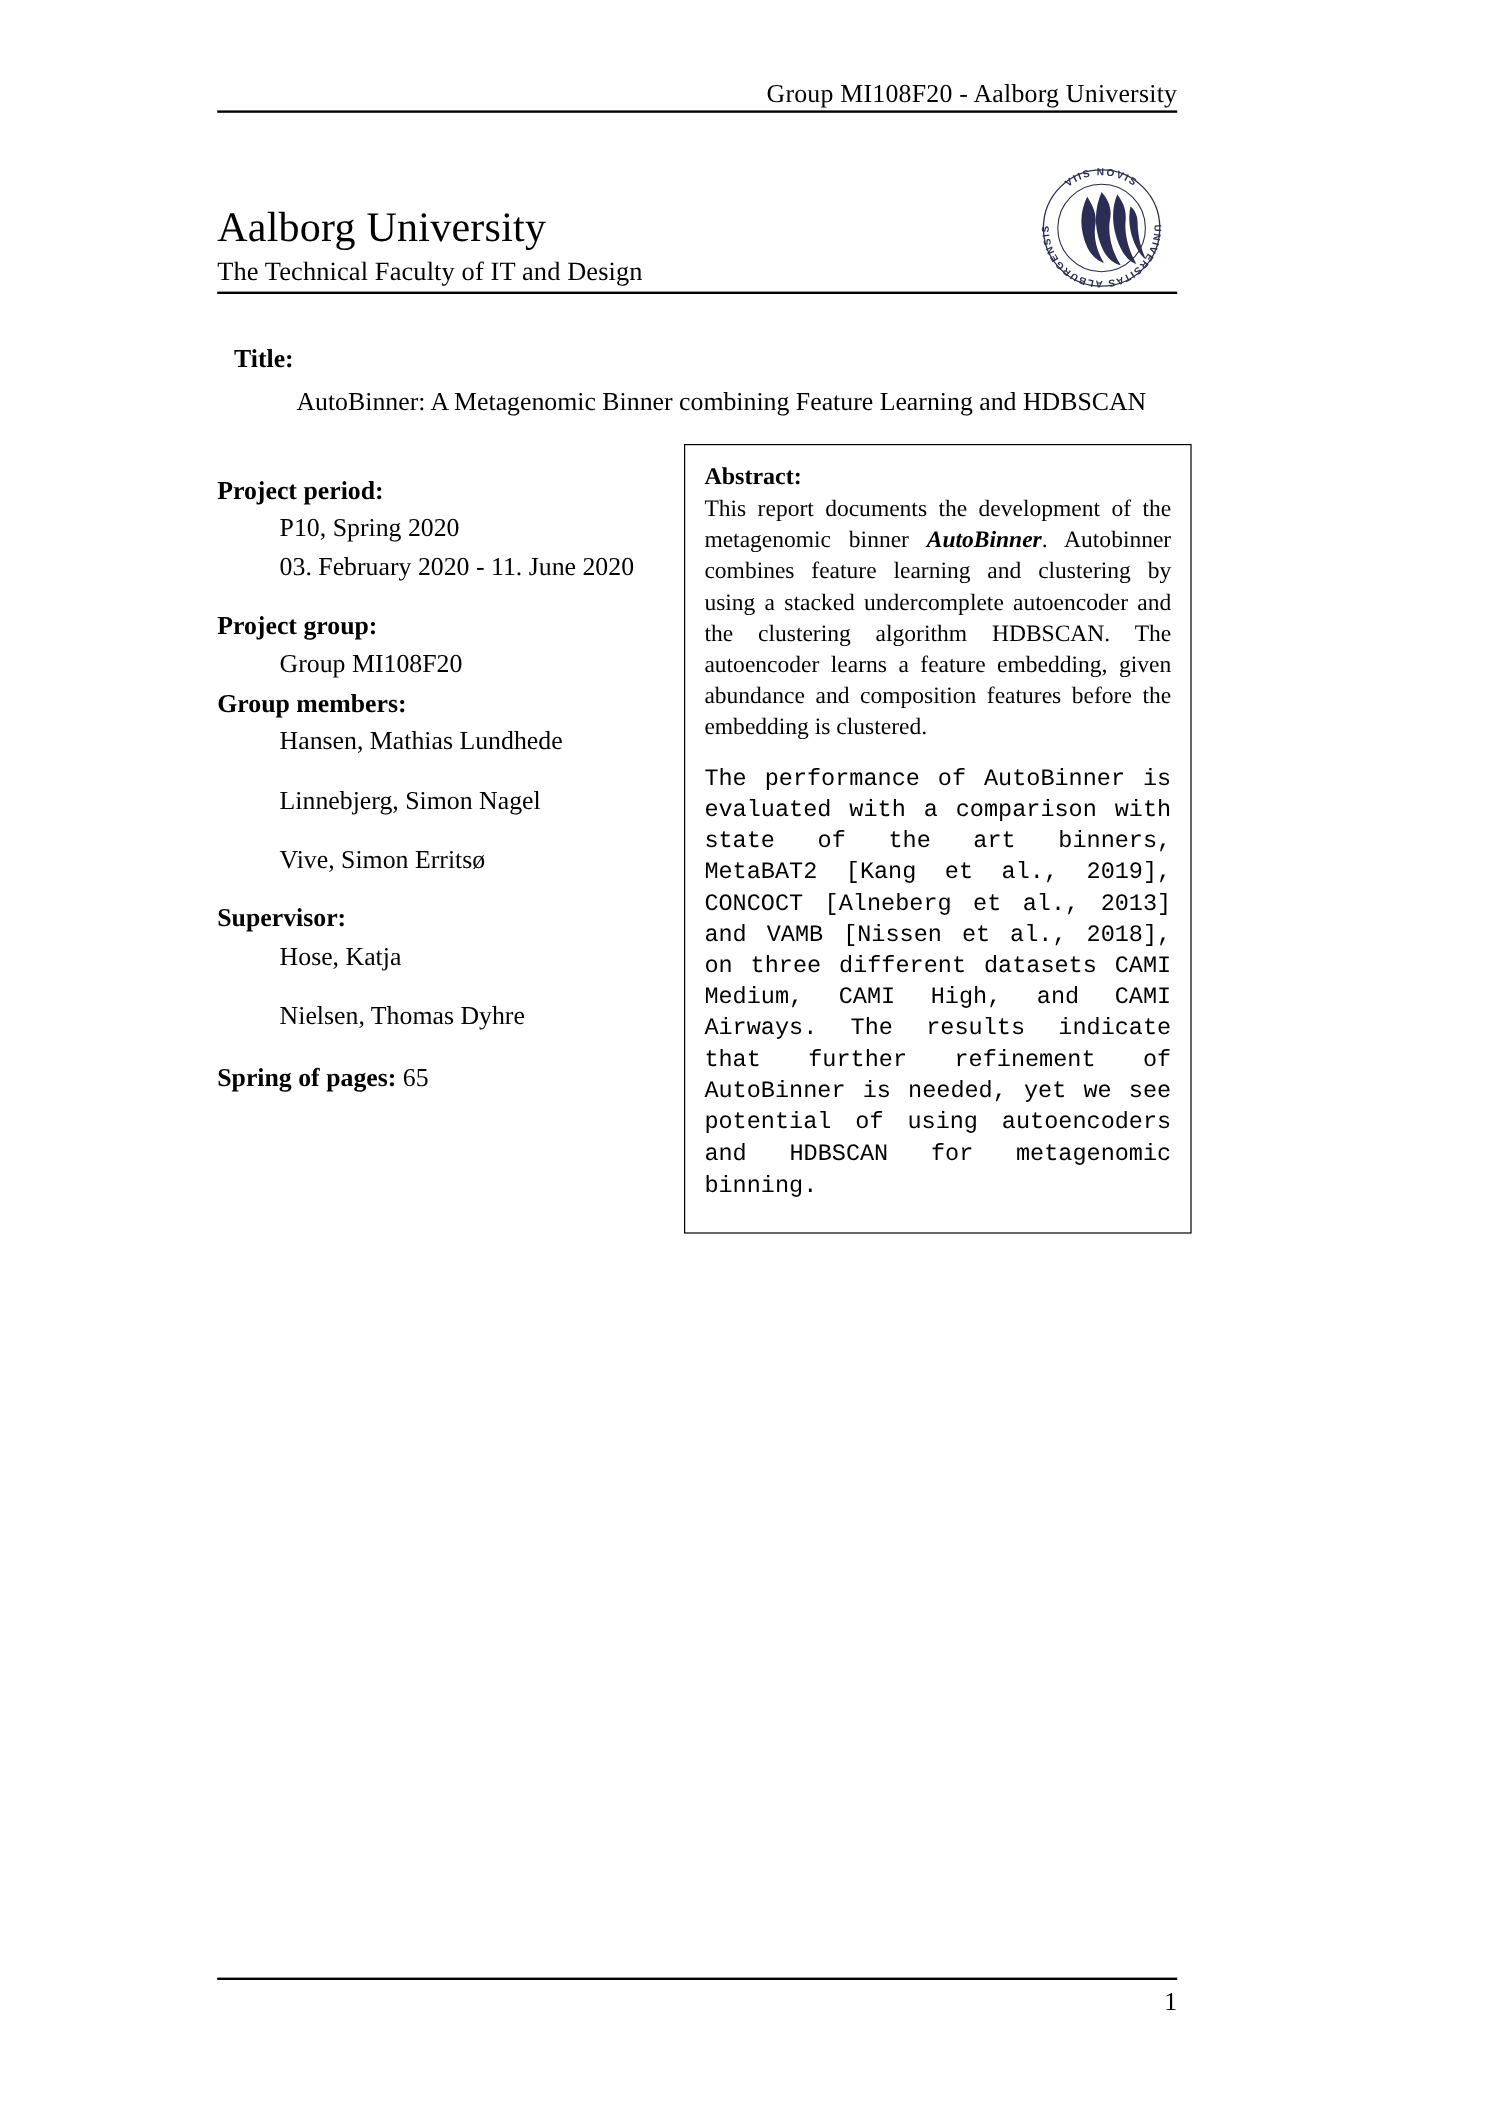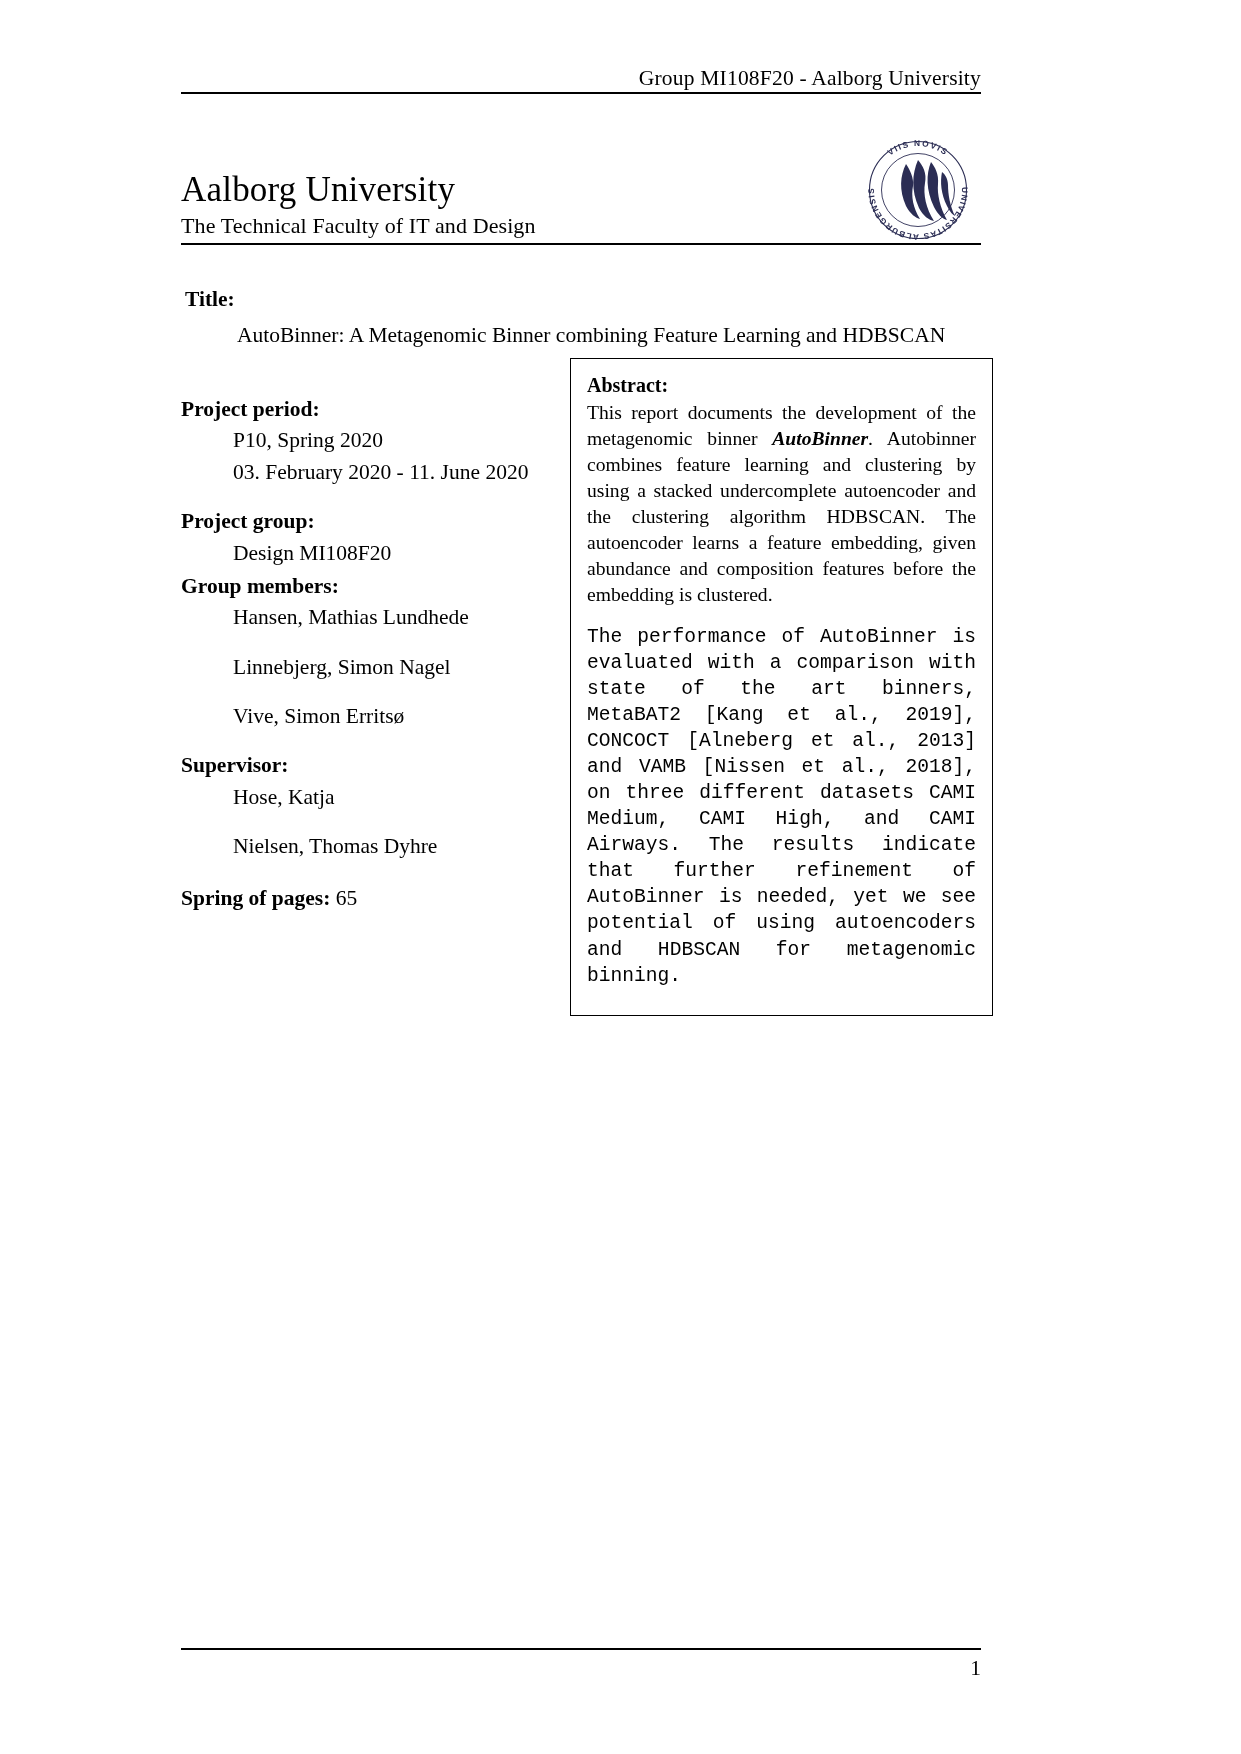--- a/index.html
+++ b/index.html
@@ -72,21 +72,21 @@
     left: 856px;
     top: 128px;
     width: 125px;
     height: 112px;
   }
   .logo svg { display: block; width: 125px; height: 112px; }
 
   
   .title-block {
     position: absolute;
-    left: 185px;
+    left: 195px;
     top: 283px;
     width: 800px;
   }
   .lbl {
     font-weight: bold;
     font-size: 21.5px;
     line-height: 1.5;
   }
   .title-value {
     font-size: 21.5px;
@@ -126,21 +126,21 @@
     font-size: 21.5px;
     line-height: 1.46;
     margin-top: 20px;
   }
   .pages-line b { font-weight: bold; }
 
   
   .abstract-box {
     position: absolute;
     left: 389px;
-    top: 3px;
+    top: 15px;
     width: 423px;
     border: 1.5px solid #000000;
     box-sizing: border-box;
     padding: 13px 16px 14px 16px;
   }
   .abstract-title {
     font-weight: bold;
     font-size: 20px;
     line-height: 1.33;
     margin-bottom: 1px;
@@ -224,21 +224,21 @@
     <div class="left-col">
 
       <div class="field">
         <div class="field-label">Project period:</div>
         <div class="field-item">P10, Spring 2020</div>
         <div class="field-item">03. February 2020 - 11. June 2020</div>
       </div>
 
       <div class="field gap">
         <div class="field-label">Project group:</div>
-        <div class="field-item">Design MI108F20</div>
+        <div class="field-item">Group MI108F20</div>
       </div>
 
       <div class="field">
         <div class="field-label">Group members:</div>
         <div class="field-item">Hansen, Mathias Lundhede</div>
         <div class="field-item spaced">Linnebjerg, Simon Nagel</div>
         <div class="field-item spaced">Vive, Simon Erritsø</div>
       </div>
 
       <div class="field gap">

